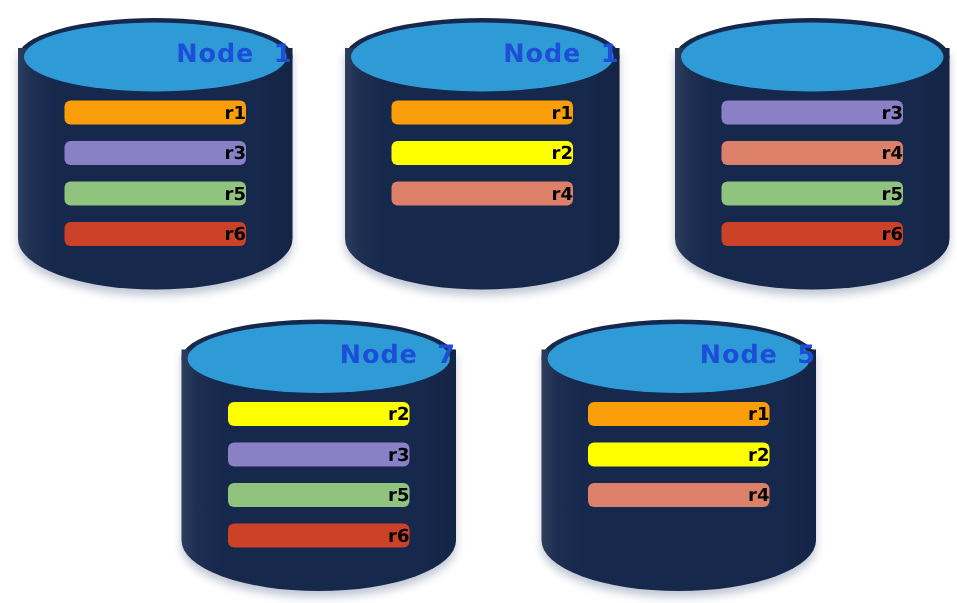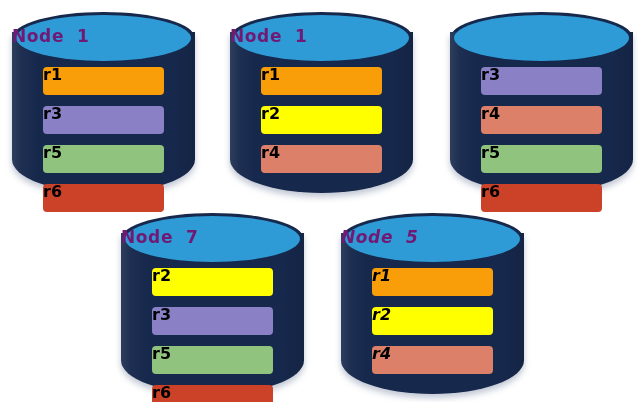--- a/index.html
+++ b/index.html
@@ -78,44 +78,44 @@
     height: 46px;
     background: #2E9BD6;
     border-radius: 50%;
   }
 
   .node-title {
     position: absolute;
     left: 0;
     top: 18px;
     width: 183px;
-    text-align: left;
-    color: #701a75;
+    text-align: right;
+    color: #1d4ed8;
     font-size: 17px;
     font-weight: bold;
     letter-spacing: 0.6px;
     white-space: pre;
     z-index: 4;
   }
 
   .bars {
     position: absolute;
     left: 31px;
     top: 59px;
     width: 121px;
     z-index: 3;
   }
 
   .bar {
-    height: 28px;
+    height: 16px;
     margin-bottom: 11px;
     border-radius: 4px;
-    text-align: left;
+    text-align: right;
     line-height: 16px;
-    font-size: 16px;
+    font-size: 12px;
     font-weight: bold;
     color: #000000;
   }
   .bar:last-child { margin-bottom: 0; }
 </style>
 </head>
 <body>
 
 <div id="diagram">
     <div class="node" style="left: 12px; top: 8px;">
@@ -161,21 +161,21 @@
       <div class="cyl-shade"></div>
       <div class="cyl-top"></div>
       <div class="node-title">Node  7</div>
       <div class="bars">
         <div class="bar" style="background: rgb(255, 255, 0);">r2</div>
         <div class="bar" style="background: rgb(138, 128, 198);">r3</div>
         <div class="bar" style="background: rgb(144, 196, 126);">r5</div>
         <div class="bar" style="background: rgb(204, 66, 40);">r6</div>
       </div>
     </div>
-    <div class="node" style="left: 341px; top: 209px; font-style: italic;">
+    <div class="node" style="left: 361px; top: 209px;">
       <div class="cyl-rim"></div>
       <div class="cyl-body"></div>
       <div class="cyl-shade"></div>
       <div class="cyl-top"></div>
       <div class="node-title">Node  5</div>
       <div class="bars">
         <div class="bar" style="background: rgb(249, 158, 9);">r1</div>
         <div class="bar" style="background: rgb(255, 255, 0);">r2</div>
         <div class="bar" style="background: rgb(221, 128, 105);">r4</div>
       </div>

